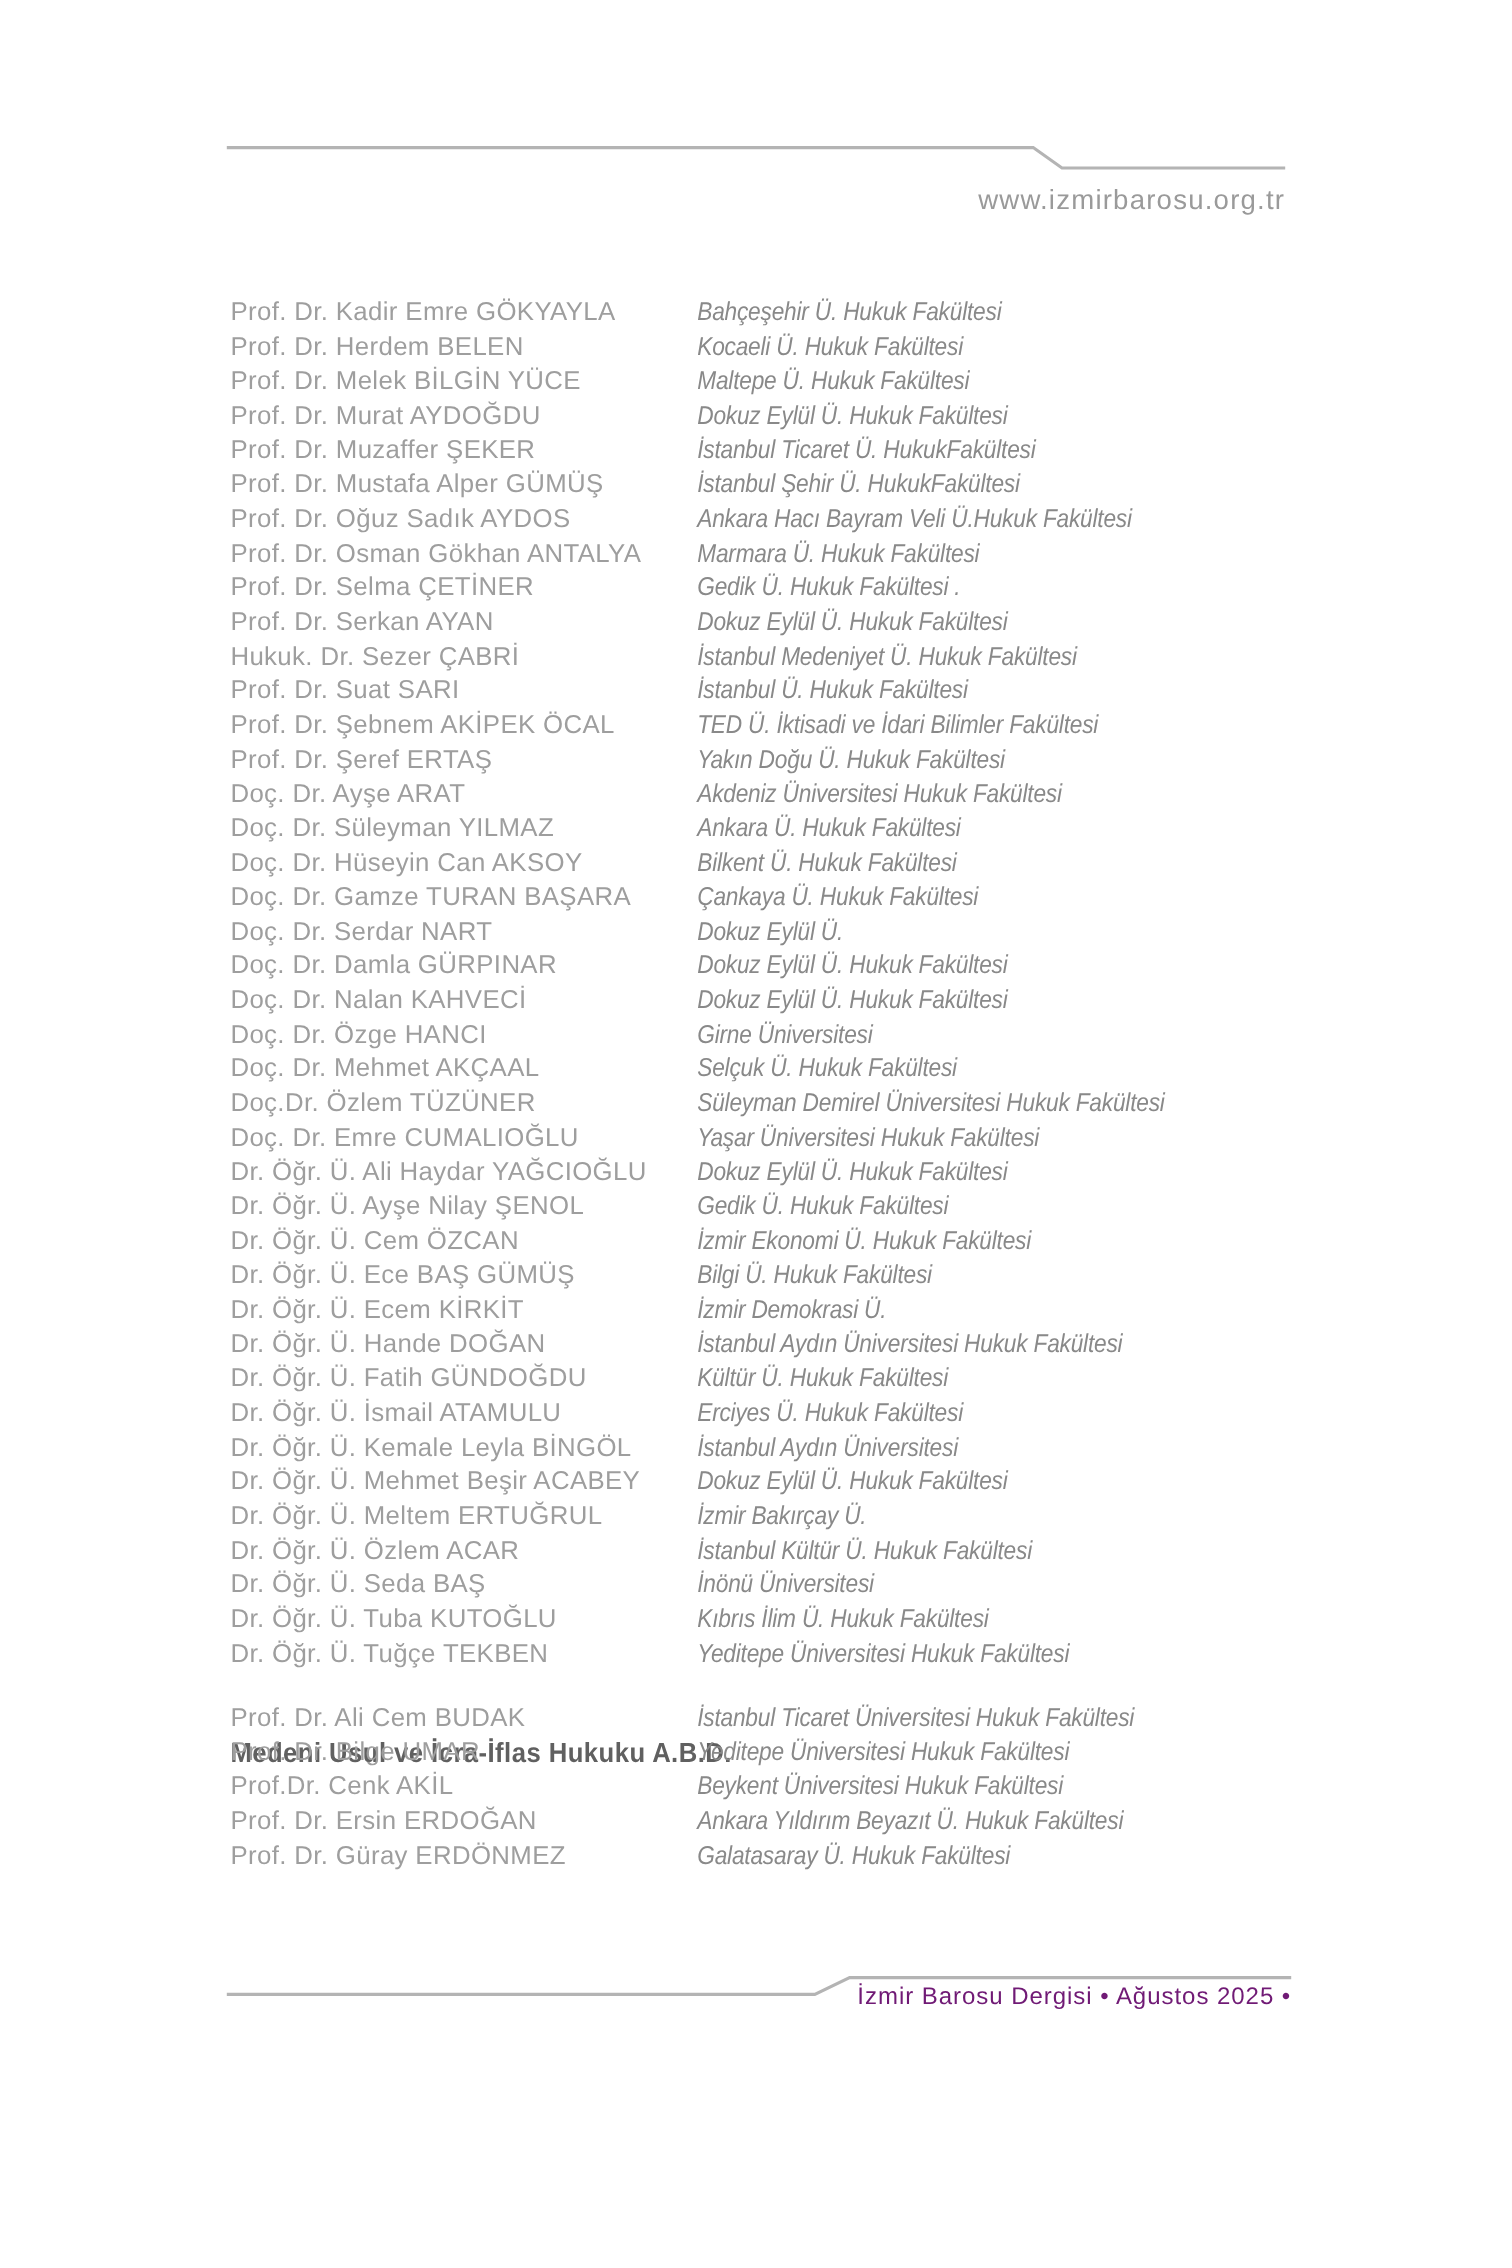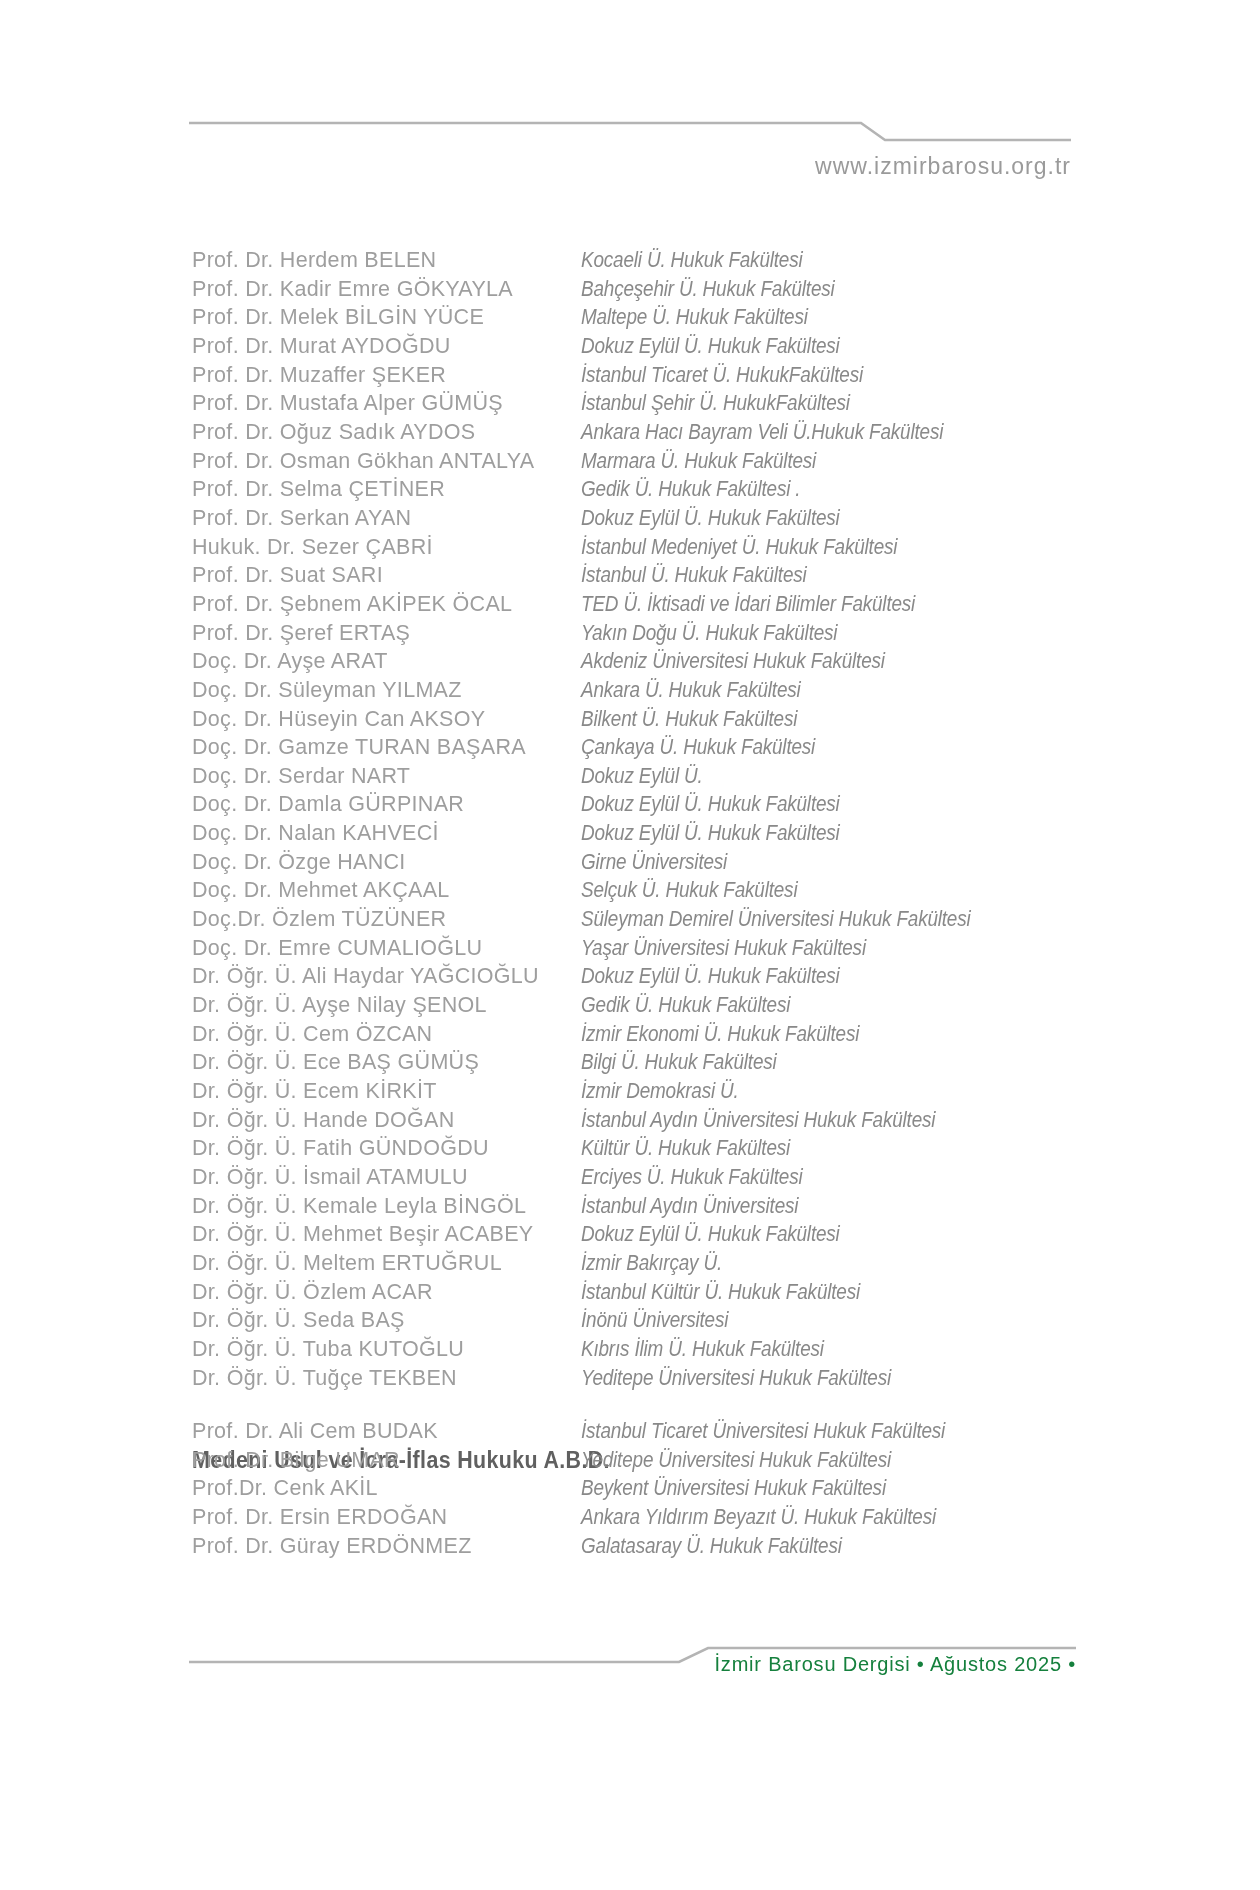--- a/index.html
+++ b/index.html
@@ -64,46 +64,46 @@
     white-space: nowrap;
     transform: scaleX(0.93);
     transform-origin: 0 50%;
   }
   .footer-text {
     position: absolute;
     top: 1653px;
     right: 184px;
     font-size: 20px;
     letter-spacing: 0.8px;
-    color: #15803d;
+    color: #701a75;
     white-space: nowrap;
   }
 </style>
 </head>
 <body>
 
 <div class="page">
 
   <svg class="rules" viewBox="0 0 1260 1890" xmlns="http://www.w3.org/2000/svg">
     <polyline points="189,123 861,123 885,140 1071,140" fill="none" stroke="#b4b4b4" stroke-width="2.6"></polyline>
     <polyline points="189,1662 679,1662 708,1648 1076,1648" fill="none" stroke="#b4b4b4" stroke-width="2.6"></polyline>
   </svg>
 
   <div class="site-url">www.izmirbarosu.org.tr</div>
 
   <div class="list list-main">
       <div class="row">
+    <span class="name">Prof. Dr. Kadir Emre GÖKYAYLA</span>
+    <span class="aff">Bahçeşehir Ü. Hukuk Fakültesi</span>
+  </div>
+      <div class="row">
     <span class="name">Prof. Dr. Herdem BELEN</span>
     <span class="aff">Kocaeli Ü. Hukuk Fakültesi</span>
   </div>
       <div class="row">
-    <span class="name">Prof. Dr. Kadir Emre GÖKYAYLA</span>
-    <span class="aff">Bahçeşehir Ü. Hukuk Fakültesi</span>
-  </div>
-      <div class="row">
     <span class="name">Prof. Dr. Melek BİLGİN YÜCE</span>
     <span class="aff">Maltepe Ü. Hukuk Fakültesi</span>
   </div>
       <div class="row">
     <span class="name">Prof. Dr. Murat AYDOĞDU</span>
     <span class="aff">Dokuz Eylül Ü. Hukuk Fakültesi</span>
   </div>
       <div class="row">
     <span class="name">Prof. Dr. Muzaffer ŞEKER</span>
     <span class="aff">İstanbul Ticaret Ü. HukukFakültesi</span>

